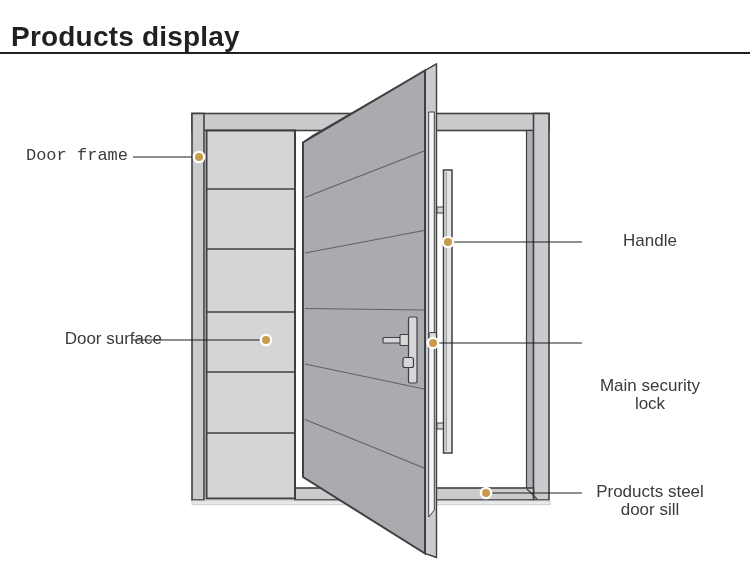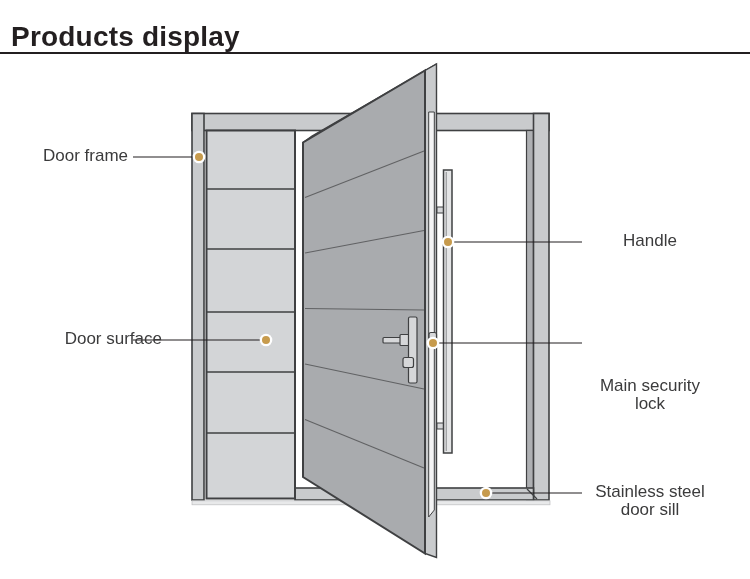--- a/index.html
+++ b/index.html
@@ -103,19 +103,19 @@
         <line x1="433" y1="343" x2="582" y2="343" stroke="#231f20" stroke-width="1.2"></line>
         <circle cx="433" cy="343" r="6.3" fill="#ffffff"></circle>
         <circle cx="433" cy="343" r="4" fill="#c79b4d"></circle>
         <line x1="486" y1="493" x2="582" y2="493" stroke="#231f20" stroke-width="1.2"></line>
         <circle cx="486" cy="493" r="6.3" fill="#ffffff"></circle>
         <circle cx="486" cy="493" r="4" fill="#c79b4d"></circle>
       </g>
   </svg>
 
   <div id="labels">
-      <div class="callout-label side-left" style="top: 147px; right: 622px;">Door frame</div>
+      <div class="callout-label side-left" style="top: 147px; right: 622px; font-family: Liberation Mono, monospace;">Door frame</div>
       <div class="callout-label side-left" style="top: 330px; right: 588px;">Door surface</div>
       <div class="callout-label side-right" style="top: 232px; left: 587px;">Handle</div>
       <div class="callout-label side-right" style="top: 333px; left: 587px; margin-top: 44px;">Main security lock</div>
-      <div class="callout-label side-right" style="top: 483px; left: 587px;">Stainless steel door sill</div>
+      <div class="callout-label side-right" style="top: 483px; left: 587px;">Products steel door sill</div>
     </div>
 </div>
 
 </body></html>

